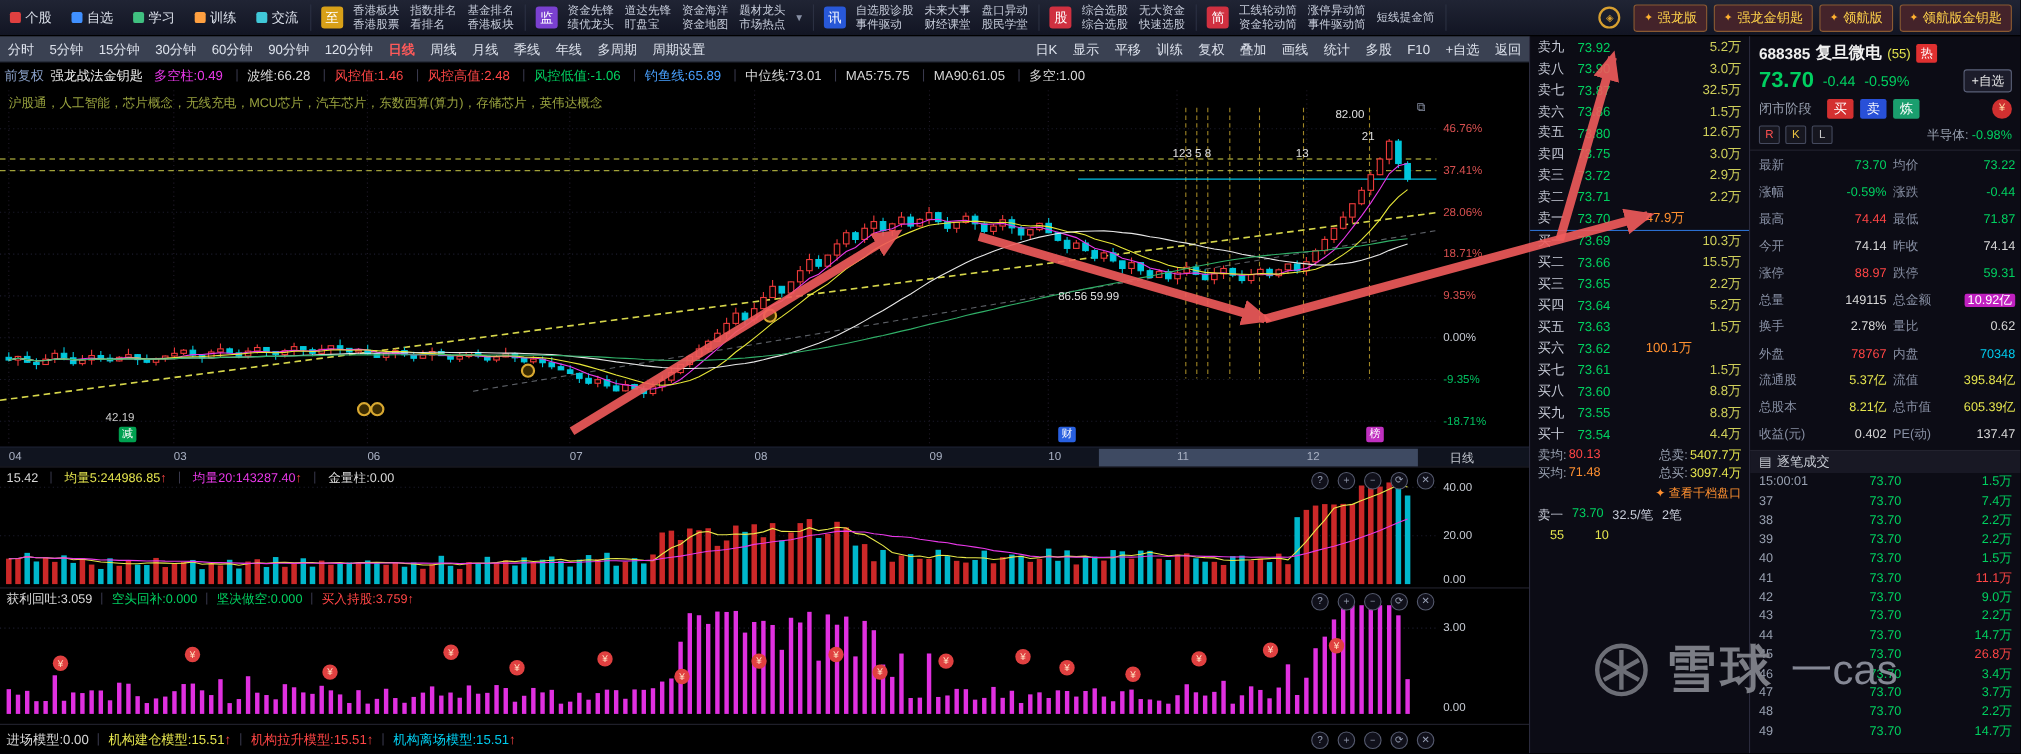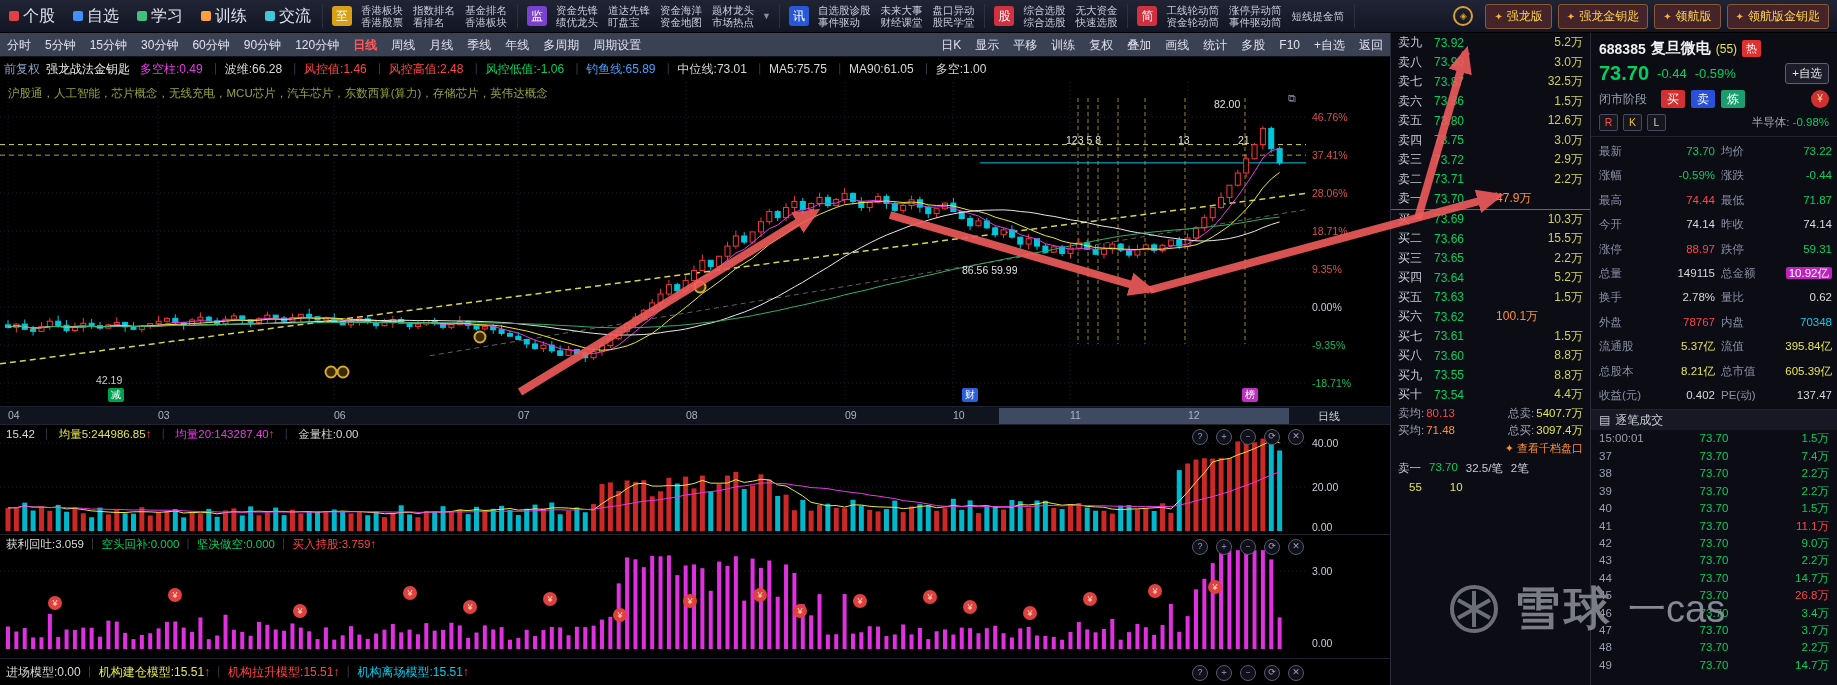--- a/index.html
+++ b/index.html
@@ -1,20 +1,20 @@
 <!DOCTYPE html>
 <html><head>
 <meta charset="utf-8">
 <style>
   html,body{margin:0;padding:0;background:#05050a;font-family:"Liberation Sans",sans-serif;}
   #app{position:relative;width:1837px;height:685px;overflow:hidden;background:#000;color:#d8d8e0;font-size:12px;}
   
   #header1{position:absolute;left:0;top:0;width:1837px;height:33px;background:linear-gradient(#202434,#121523);display:flex;align-items:center;border-bottom:1px solid #000;box-sizing:border-box;}
   #h1-left{display:flex;align-items:center;height:100%;flex:1;overflow:hidden;}
-  .h1-single{display:flex;align-items:center;gap:4px;padding:0 9px;height:100%;color:#dde2ec;font-size:16px;cursor:pointer;}
+  .h1-single{display:flex;align-items:center;gap:4px;padding:0 9px;height:100%;color:#dde2ec;font-size:12px;cursor:pointer;}
   .h1-single .dot{width:10px;height:10px;border-radius:2px;display:inline-block;}
   .h1-sep{width:1px;height:24px;background:#2b3042;margin:0 2px;}
   .h1-group{display:flex;align-items:center;height:100%;padding:0 3px;}
   .gicon{width:20px;height:20px;border-radius:3px;color:#fff;font-size:12px;display:flex;align-items:center;justify-content:center;margin:0 4px;}
   .h1-col{display:flex;flex-direction:column;justify-content:center;padding:0 5px;height:100%;cursor:pointer;}
   .h1-col div{font-size:10.5px;line-height:12px;color:#c6ccda;white-space:nowrap;}
   .chev{color:#8890a4;font-size:9px;margin:0 3px;}
   #h1-right{display:flex;align-items:center;padding-right:8px;}
   .gold-dot{width:16px;height:16px;border-radius:50%;border:2px solid #d8a030;color:#d8a030;font-size:9px;display:flex;align-items:center;justify-content:center;margin-right:6px;}
   .h1-btn{display:flex;align-items:center;gap:4px;background:#44232a;border:1px solid #8a5a32;border-radius:3px;color:#ffd24a;font-size:12px;padding:3px 8px;margin-left:6px;cursor:pointer;white-space:nowrap;}
@@ -625,21 +625,21 @@
         <div class="gutter-label" style="top: 143px; color: rgb(216, 80, 80);">18.71%</div>
         <div class="gutter-label" style="top: 181px; color: rgb(216, 80, 80);">9.35%</div>
         <div class="gutter-label" style="top: 219px; color: rgb(200, 204, 212);">0.00%</div>
         <div class="gutter-label" style="top: 257px; color: rgb(0, 192, 96);">-9.35%</div>
         <div class="gutter-label" style="top: 295px; color: rgb(0, 192, 96);">-18.71%</div>
       </div>
     <div id="chart-badges">
         <div class="chart-note" style="left: 1214px; top: 16px; color: rgb(224, 224, 224);">82.00</div>
         <div class="chart-note" style="left: 1066px; top: 52px; color: rgb(224, 224, 224);">123 5 8</div>
         <div class="chart-note" style="left: 1178px; top: 52px; color: rgb(224, 224, 224);">13</div>
-        <div class="chart-note" style="left: 1238px; top: 52px; color: rgb(224, 224, 224);">21</div>
+        <div class="chart-note" style="left: 1238px; top: 36px; color: rgb(224, 224, 224);">21</div>
         <div class="chart-note" style="left: 962px; top: 182px; color: rgb(224, 224, 224);">86.56 59.99</div>
         <div class="chart-note" style="left: 96px; top: 292px; color: rgb(204, 204, 204);">42.19</div>
         <div class="badge" style="left: 108px; top: 306px; background: rgb(0, 160, 80);">减</div>
         <div class="badge" style="left: 962px; top: 306px; background: rgb(40, 96, 224);">财</div>
         <div class="badge" style="left: 1242px; top: 306px; background: rgb(192, 48, 192);">榜</div>
       </div>
   </div>
 
   <div id="date-axis">
     <div id="dx-range"></div>

